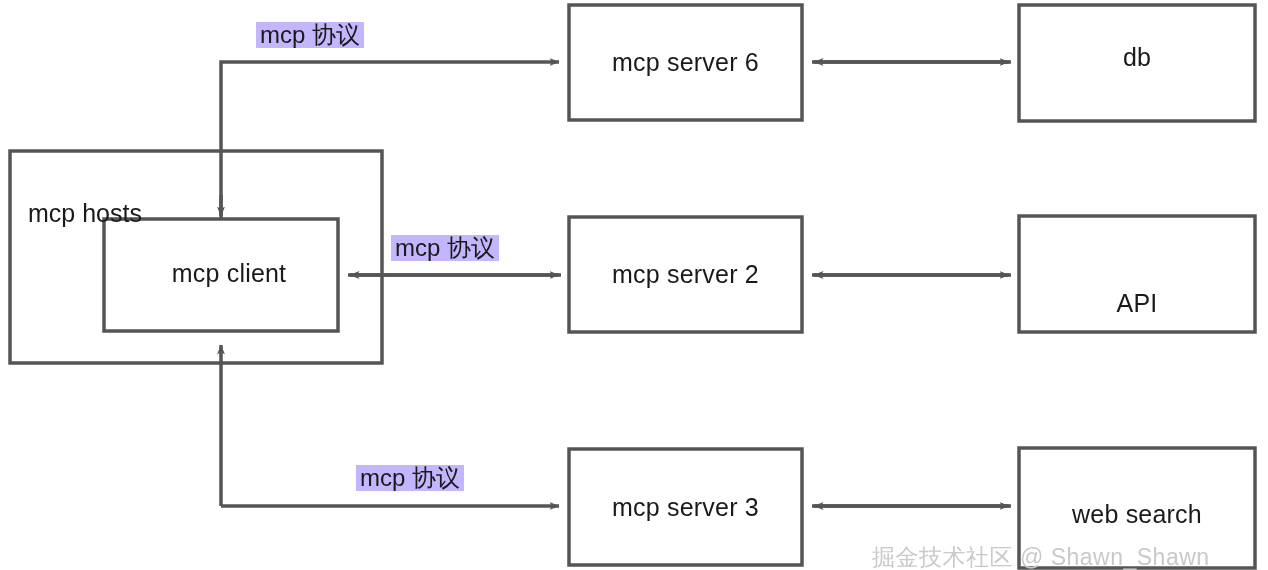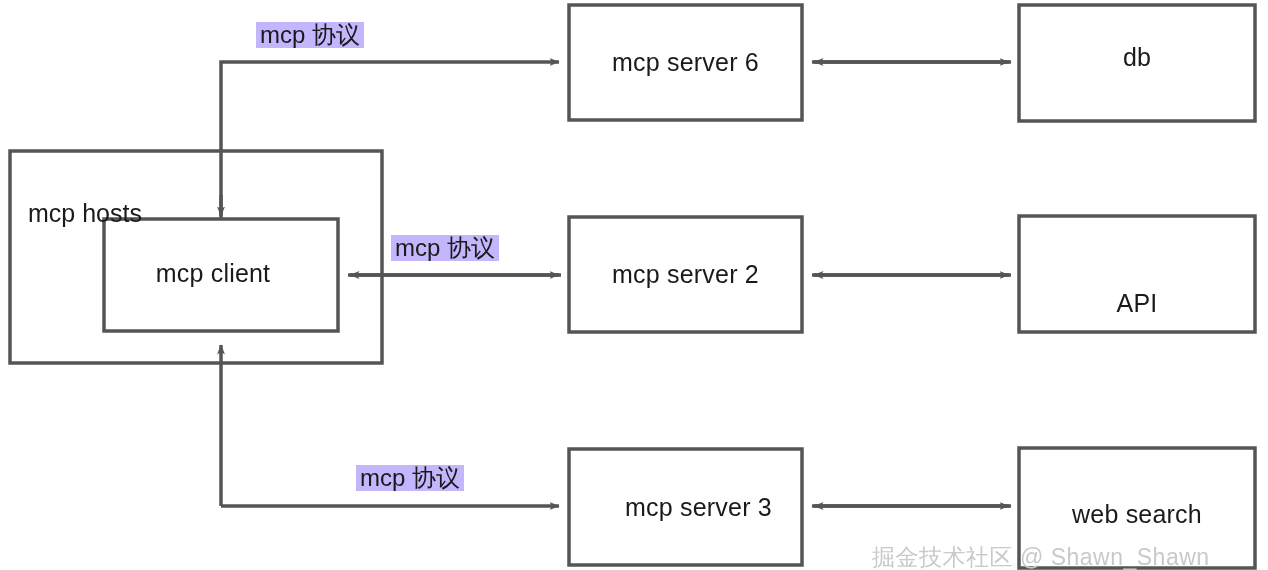--- a/index.html
+++ b/index.html
@@ -111,24 +111,24 @@
 
     <path d="M221,506 L559,506" fill="none" stroke="#555555" stroke-width="3.5" marker-end="url(#arrow-right)"></path>
     <path d="M221,506 L221,345" fill="none" stroke="#555555" stroke-width="3.5" marker-end="url(#arrow-up)"></path>
 
     <path d="M812,506 L1009,506" fill="none" stroke="#555555" stroke-width="3.5" marker-end="url(#arrow-right)"></path>
     <path d="M1011,506 L814,506" fill="none" stroke="#555555" stroke-width="3.5" marker-end="url(#arrow-left)"></path>
   </svg>
 
   <div class="group-label" style="left:28px; top:168px;margin-top:32px;">mcp hosts</div>
 
-  <div class="node-label" style="left:96px; top:219px; width:234px; height:108px;">mcp client</div>
+  <div class="node-label" style="left:112px; top:219px; width:234px; height:108px;">mcp client</div>
   <div class="node-label" style="left:569px; top:5px; width:233px; height:115px;">mcp server 6</div>
   <div class="node-label" style="left:569px; top:217px; width:233px; height:115px;">mcp server 2</div>
-  <div class="node-label" style="left:569px; top:449px; width:233px; height:116px;margin-left:13px;">mcp server 3</div>
+  <div class="node-label" style="left:569px; top:449px; width:233px; height:116px;">mcp server 3</div>
   <div class="node-label" style="left:1019px; top:5px; width:236px; height:104px;text-align:right;">db</div>
   <div class="node-label" style="left:1019px; top:216px; width:236px; height:116px;margin-top:29px;">API</div>
   <div class="node-label" style="left:1019px; top:448px; width:236px; height:132px;">web search</div>
 
   <div class="edge-label" style="left:256px; top:22px;">mcp 协议</div>
   <div class="edge-label" style="left:391px; top:235px;">mcp 协议</div>
   <div class="edge-label" style="left:356px; top:465px;">mcp 协议</div>
 
   <div class="watermark" style="left:872px; top:527px;">掘金技术社区 @ Shawn_Shawn</div>
 

